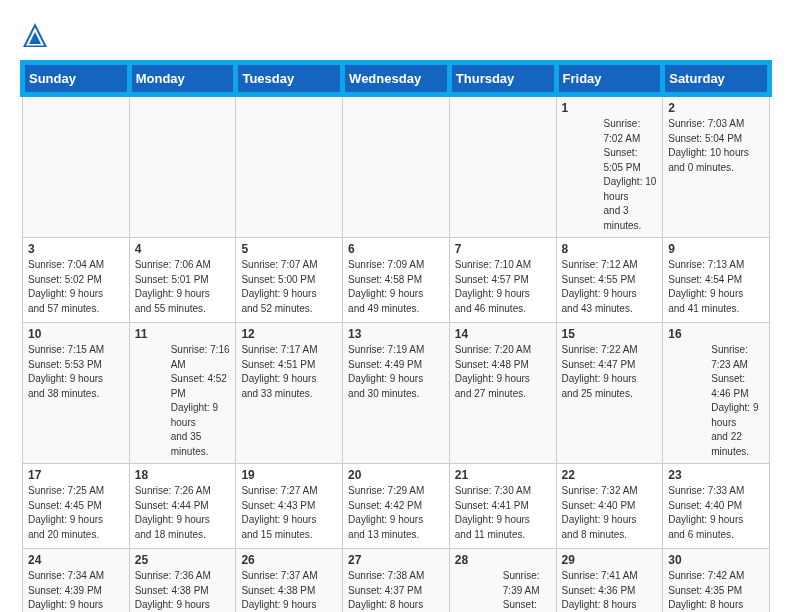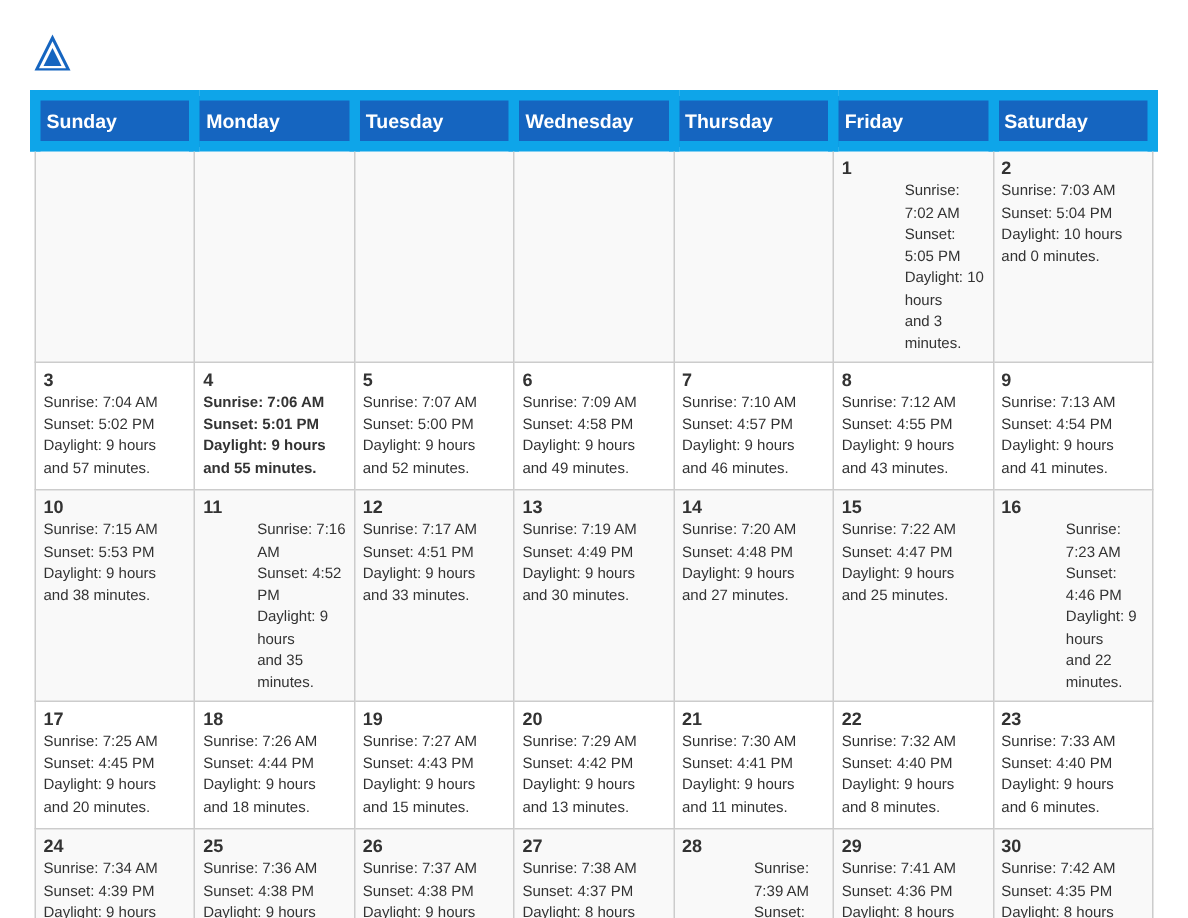--- a/index.html
+++ b/index.html
@@ -46,21 +46,21 @@
       border-collapse: collapse;
       table-layout: fixed;
     }
     thead tr th {
       background: #1565c0;
       color: white;
       font-size: 13px;
       font-weight: bold;
       padding: 6px 4px;
       text-align: left;
-      border: 7px solid #0ea5e9;
+      border: 5px solid #0ea5e9;
     }
     tbody tr td {
       border: 1px solid #ccc;
       vertical-align: top;
       padding: 4px 5px;
       font-size: 10.5px;
       color: #333;
       background: #fff;
       height: 85px;
     }
@@ -143,21 +143,21 @@
       <tr>
         <td>
           <span class="day-number">3</span>
           <div class="day-info" style="white-space: pre-line;">Sunrise: 7:04 AM
 Sunset: 5:02 PM
 Daylight: 9 hours
 and 57 minutes.</div>
         </td>
         <td>
           <span class="day-number">4</span>
-          <div class="day-info" style="white-space: pre-line; font-weight: bold;">Sunrise: 7:06 AM
+          <div class="day-info" style="white-space: pre-line;">Sunrise: 7:06 AM
 Sunset: 5:01 PM
 Daylight: 9 hours
 and 55 minutes.</div>
         </td>
         <td>
           <span class="day-number">5</span>
           <div class="day-info" style="white-space: pre-line;">Sunrise: 7:07 AM
 Sunset: 5:00 PM
 Daylight: 9 hours
 and 52 minutes.</div>

